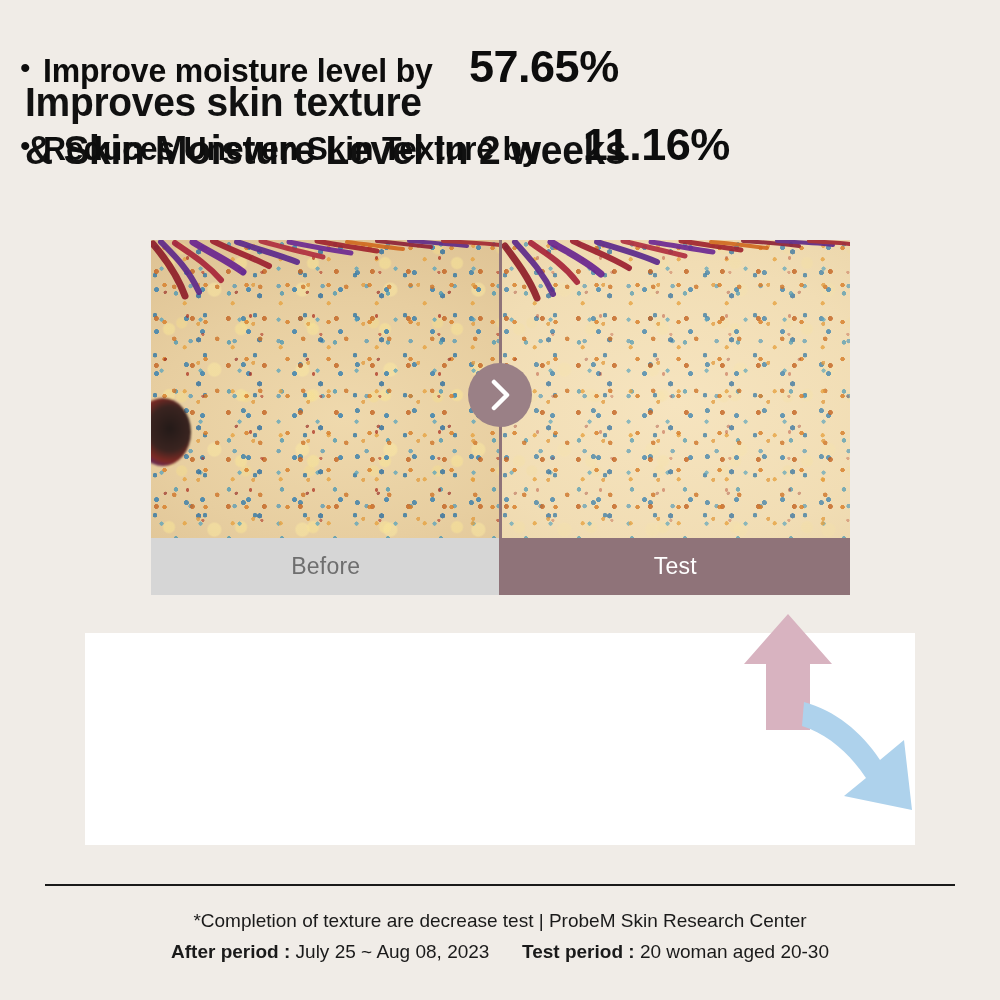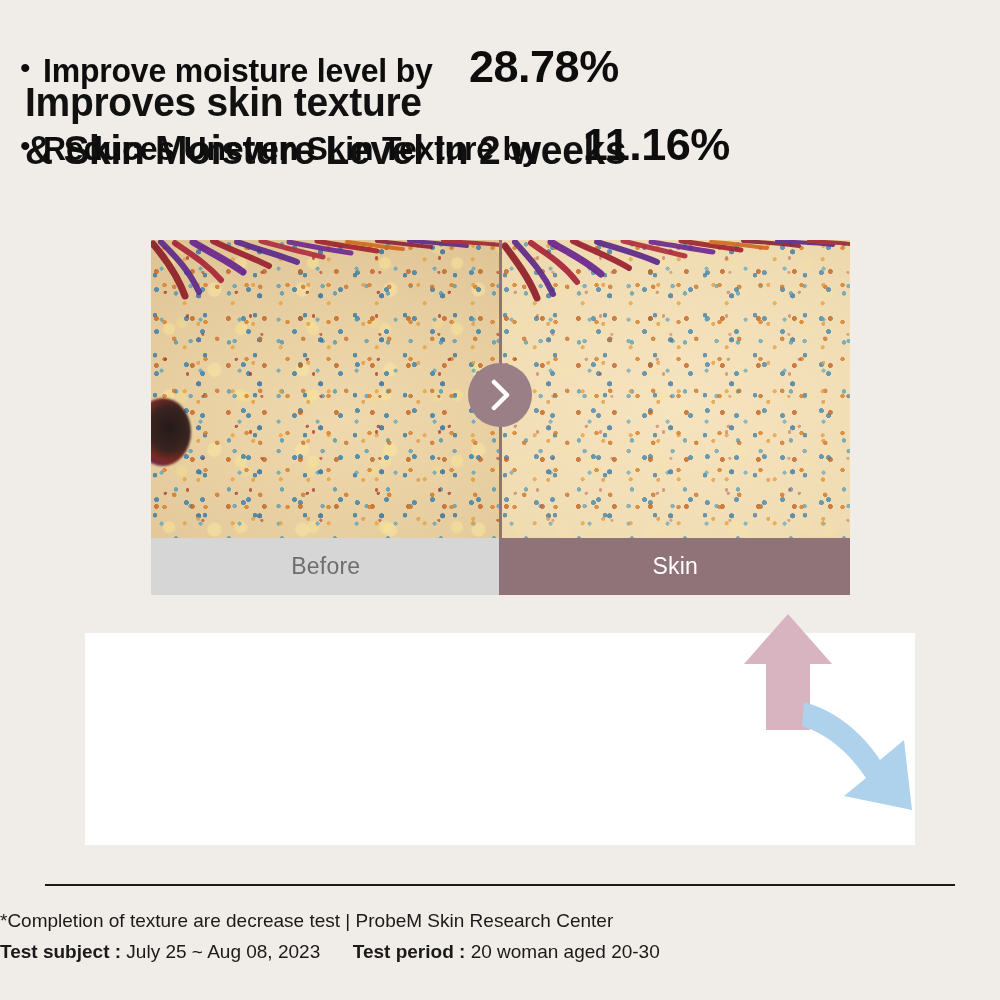--- a/index.html
+++ b/index.html
@@ -272,20 +272,21 @@
     top: 884px;
     width: 910px;
     height: 2px;
     background: #1a1a1a;
   }
   .footer {
     position: absolute;
     left: 0;
     top: 906px;
     width: 1000px;
+    text-align: center;
     color: #1a1a1a;
   }
   .footer-line {
     font-size: 19px;
     line-height: 1.62;
   }
   .footer-strong { font-weight: bold; }
   .footer-gap { display: inline-block; width: 22px; }
 </style>
 </head>
@@ -351,21 +352,21 @@
               <path d="M150 2 C 170 5, 192 9, 212 12" stroke="#6d2a92" stroke-width="5"></path>
               <path d="M180 1 C 200 4, 220 7, 240 10" stroke="#a0252e" stroke-width="5"></path>
               <path d="M210 2 C 228 3, 248 6, 266 8" stroke="#d06a20" stroke-width="4"></path>
               <path d="M242 1 C 260 2, 280 4, 298 6" stroke="#8e2438" stroke-width="4"></path>
               <path d="M276 1 C 294 2, 314 3, 332 5" stroke="#5f2b88" stroke-width="4"></path>
               <path d="M308 1 C 324 2, 340 3, 349 4" stroke="#a32a34" stroke-width="4"></path>
             </g>
           </svg>
         </div>
       </div>
-      <div class="panel-label label-after">Skin</div>
+      <div class="panel-label label-after">Test</div>
     </div>
   </div>
 
   <div class="divider-line"></div>
 
   <div class="chevron-badge">
     <svg width="30" height="34" viewBox="0 0 30 34">
       <path d="M9 4 L 22 17 L 9 30" fill="none" stroke="#ffffff" stroke-width="4.5" stroke-linecap="round" stroke-linejoin="round"></path>
     </svg>
   </div>
@@ -381,34 +382,34 @@
   <div class="arrow-down">
     <svg width="126" height="118" viewBox="0 0 126 118">
       <path d="M4 4 C 34 12, 62 34, 80 62 L 104 42 L 112 112 L 44 98 L 66 80 C 50 56, 28 36, 2 28 Z" fill="#aed2ec"></path>
     </svg>
   </div>
 
   <div class="claims-list">
     <div class="claim">
       <span class="claim-bullet">•</span>
       <span class="claim-text">Improve moisture level by</span>
-      <span class="claim-value">28.78%</span>
+      <span class="claim-value">57.65%</span>
     </div>
     <div class="claim">
       <span class="claim-bullet">•</span>
       <span class="claim-text">Reduces Uneven Skin Texture by</span>
       <span class="claim-value thin">11.16%</span>
     </div>
   </div>
 
   <div class="footer-rule"></div>
   <div class="footer">
     <div class="footer-line">*Completion of texture are decrease test | ProbeM Skin Research Center</div>
     <div class="footer-line">
-      <span class="footer-strong">Test subject :</span>
+      <span class="footer-strong">After period :</span>
       <span>July 25 ~ Aug 08, 2023</span>
       <span class="footer-gap"></span>
       <span class="footer-strong">Test period :</span>
       <span>20 woman aged 20-30</span>
     </div>
   </div>
 
 </div>
 
 </body></html>

